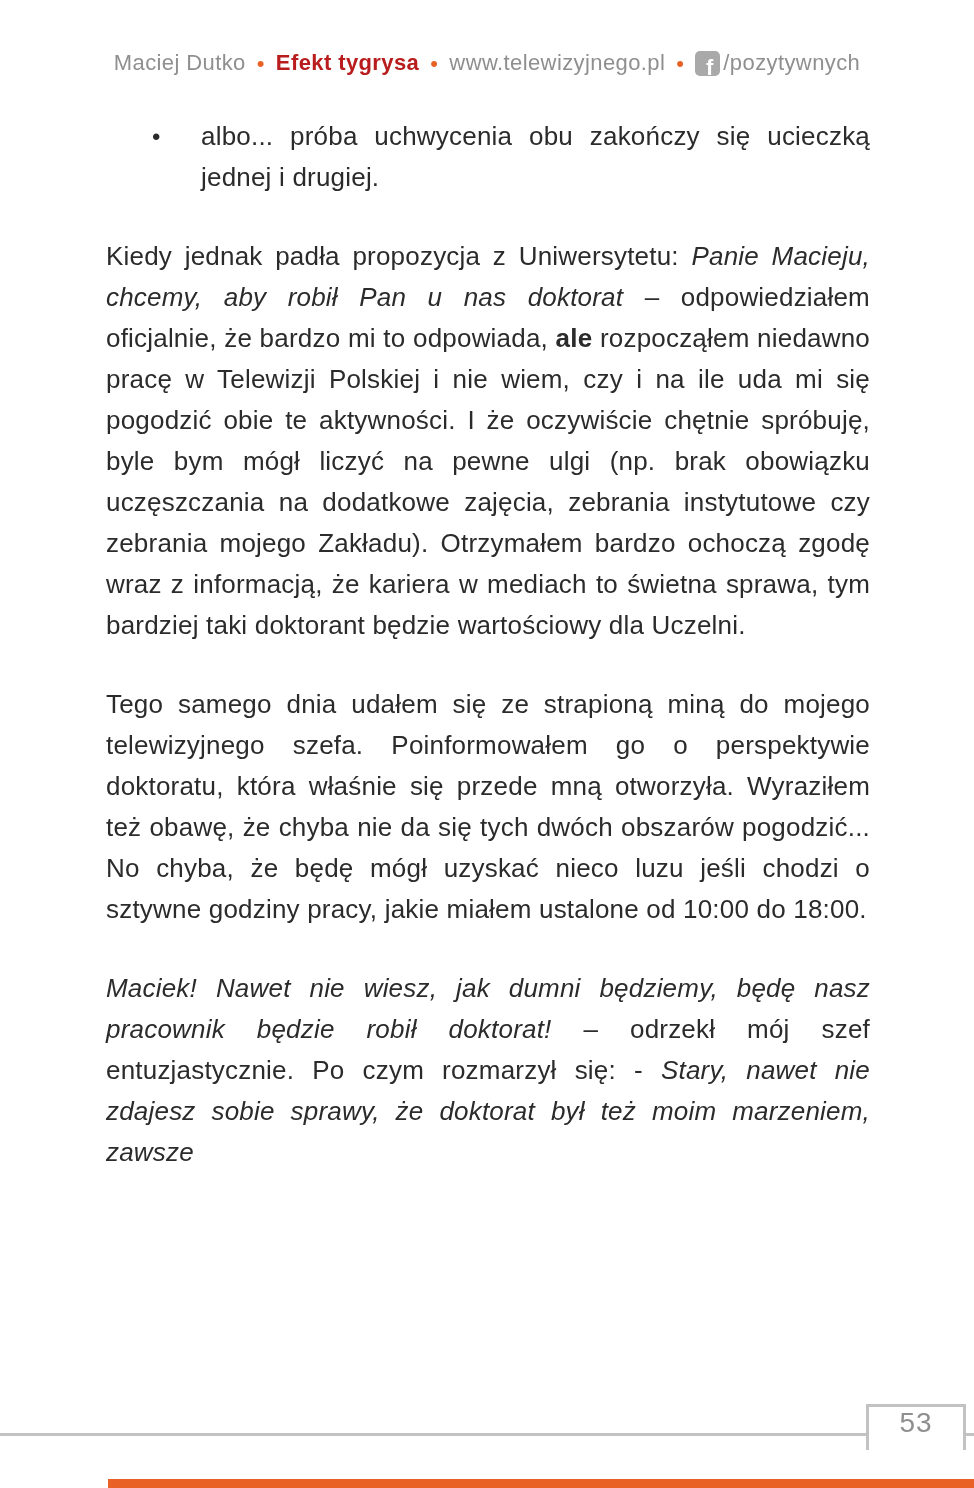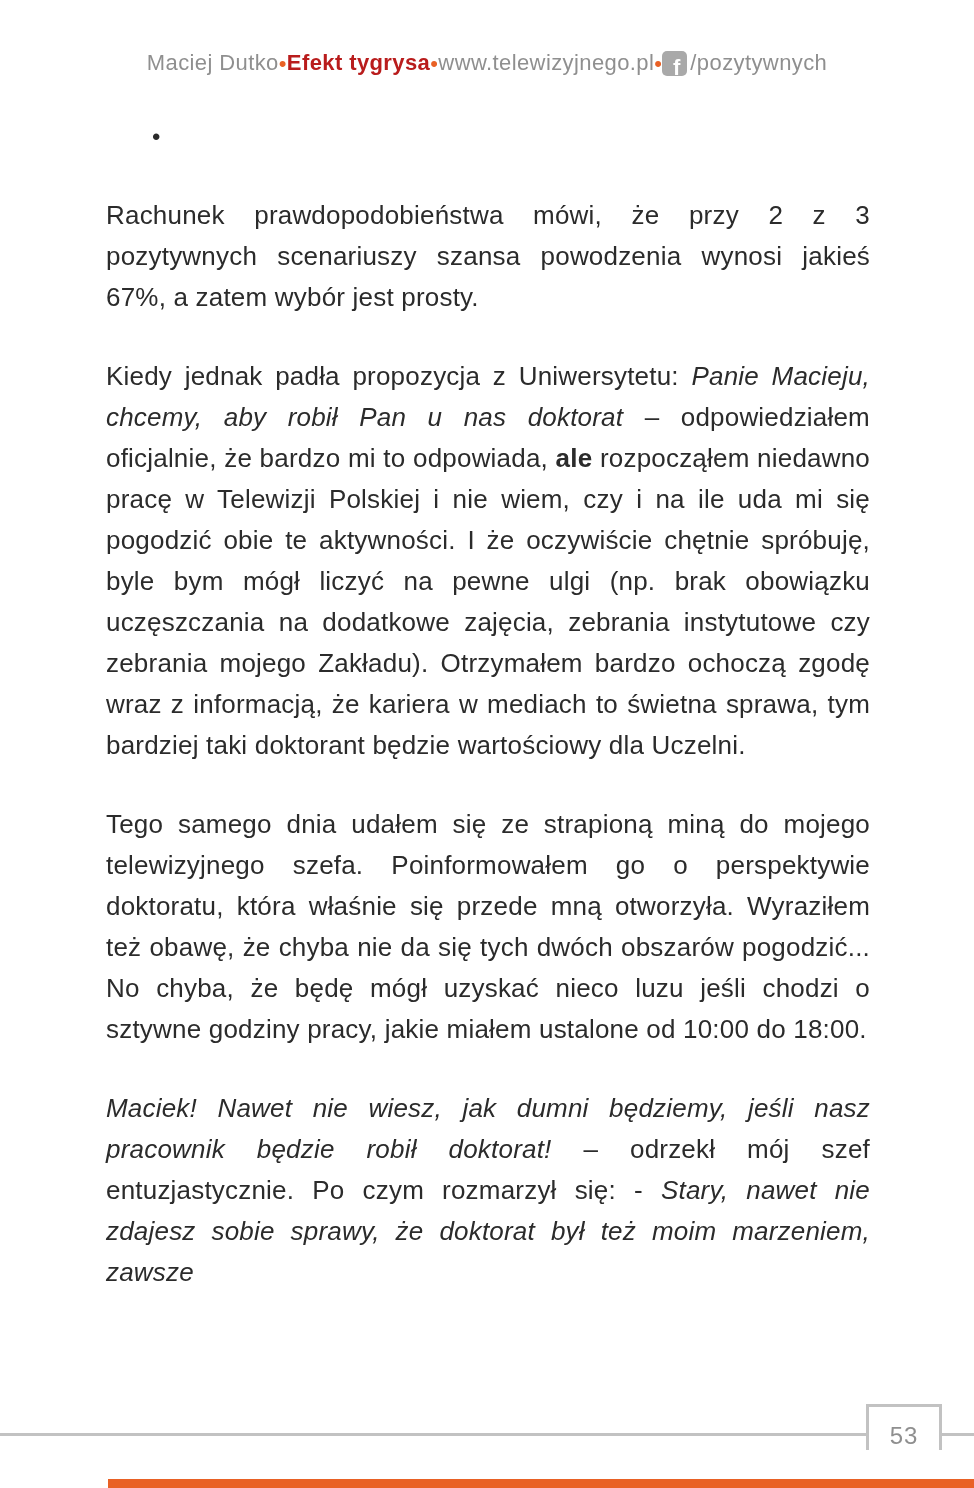--- a/index.html
+++ b/index.html
@@ -13,20 +13,21 @@
     overflow: hidden;
     box-sizing: border-box;
   }
 
   
   .header {
     padding-top: 50px;
     display: flex;
     justify-content: center;
     align-items: center;
+    gap: 11px;
     font-size: 22px;
     letter-spacing: 0.4px;
     color: #8f8f8f;
     white-space: nowrap;
   }
   .header .book-title { color: #b91c1c; font-weight: bold; }
   .header .dot { font-size: 22px; line-height: 1; transform: translateY(1px); }
   .fb-wrap { display: flex; align-items: center; gap: 1px; }
   .fb-icon {
     width: 25px; height: 25px;
@@ -72,30 +73,30 @@
     position: absolute;
     left: 0; right: 0;
     top: 1433px;
     height: 3px;
     background: #c2c2c2;
   }
   .page-tab {
     position: absolute;
     left: 866px;
     top: 1404px;
-    width: 76px;
+    width: 100px;
     height: 46px;
     box-sizing: border-box;
     background: #ffffff;
     border: 3px solid #c2c2c2;
     border-bottom: none;
     display: flex;
-    align-items: flex-end;
+    align-items: flex-start;
     justify-content: center;
-    font-size: 24px;
+    font-size: 28px;
     letter-spacing: 1px;
     color: #8f8f8f;
   }
   .bottom-bar {
     position: absolute;
     left: 108px;
     right: 0;
     bottom: 0;
     height: 9px;
   }
@@ -116,25 +117,25 @@
       <span class="fb-icon">
         <span class="fb-f">f</span>
       </span>
       <span>/pozytywnych</span>
     </span>
   </header>
 
   <main class="content">
     <div class="bullet-row">
       <span class="bullet-marker">•</span>
+      <p class="bullet-text"><span class="seg-regular">albo... próba uchwycenia obu zakończy się ucieczką jednej i drugiej.</span></p>
     </div>
-    <p class="para"><span class="seg-regular">Rachunek prawdopodobieństwa mówi, że przy 2 z 3 pozytywnych scenariuszy szansa powodzenia wynosi jakieś 67%, a zatem wybór jest prosty.</span></p>
     <p class="para"><span class="seg-regular">Kiedy jednak padła propozycja z Uniwersytetu: </span><span class="seg-italic">Panie Macieju, chcemy, aby robił Pan u nas doktorat</span><span class="seg-regular"> – odpowiedziałem oficjalnie, że bardzo mi to odpowiada, </span><span class="seg-bold">ale</span><span class="seg-regular"> rozpocząłem niedawno pracę w Telewizji Polskiej i nie wiem, czy i na ile uda mi się pogodzić obie te aktywności. I że oczywiście chętnie spróbuję, byle bym mógł liczyć na pewne ulgi (np. brak obowiązku uczęszczania na dodatkowe zajęcia, zebrania instytutowe czy zebrania mojego Zakładu). Otrzymałem bardzo ochoczą zgodę wraz z informacją, że kariera w mediach to świetna sprawa, tym bardziej taki doktorant będzie wartościowy dla Uczelni.</span></p>
     <p class="para"><span class="seg-regular">Tego samego dnia udałem się ze strapioną miną do mojego telewizyjnego szefa. Poinformowałem go o perspektywie doktoratu, która właśnie się przede mną otworzyła. Wyraziłem też obawę, że chyba nie da się tych dwóch obszarów pogodzić... No chyba, że będę mógł uzyskać nieco luzu jeśli chodzi o sztywne godziny pracy, jakie miałem ustalone od 10:00 do 18:00.</span></p>
-    <p class="para"><span class="seg-italic">Maciek! Nawet nie wiesz, jak dumni będziemy, jeśli nasz pracownik będzie robił doktorat!</span><span class="seg-regular"> – odrzekł mój szef entuzjastycznie. Po czym rozmarzył się: - </span><span class="seg-italic">Stary, nawet nie zdajesz sobie sprawy, że doktorat był też moim marzeniem, zawsze</span></p>
+    <p class="para"><span class="seg-italic">Maciek! Nawet nie wiesz, jak dumni będziemy, będę nasz pracownik będzie robił doktorat!</span><span class="seg-regular"> – odrzekł mój szef entuzjastycznie. Po czym rozmarzył się: - </span><span class="seg-italic">Stary, nawet nie zdajesz sobie sprawy, że doktorat był też moim marzeniem, zawsze</span></p>
   </main>
 
   <div class="footer-rule" style="background-color: rgb(194, 194, 194);"></div>
   <div class="page-tab">
     <span>53</span>
   </div>
   <div class="bottom-bar" style="background-color: rgb(233, 97, 37);"></div>
 
 </div>
 

